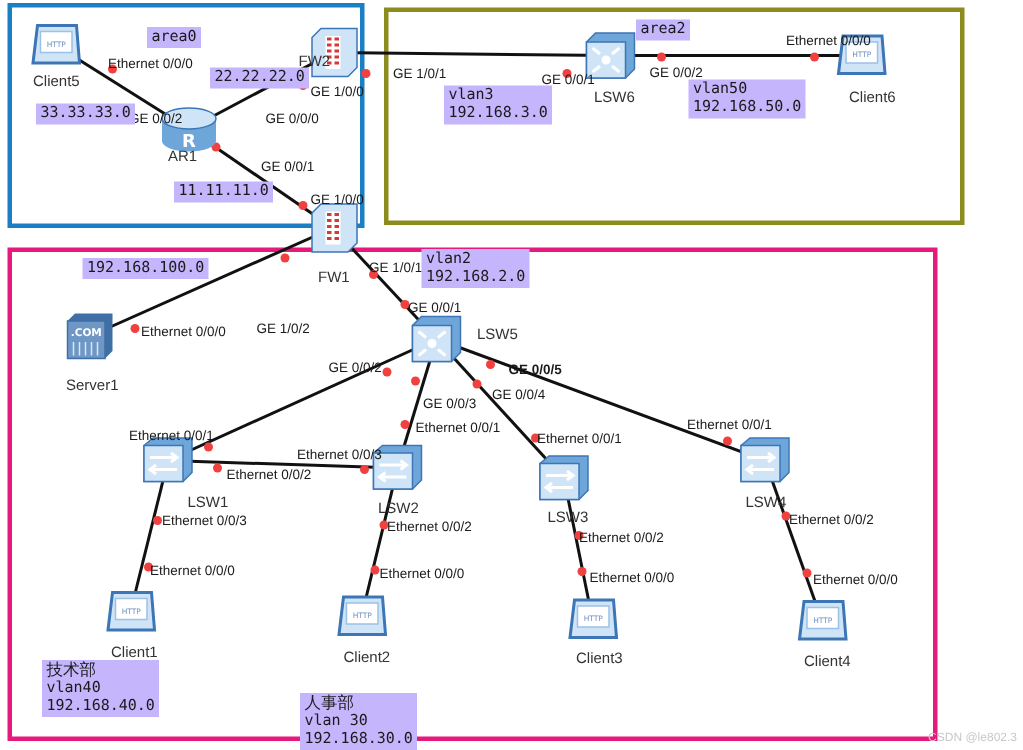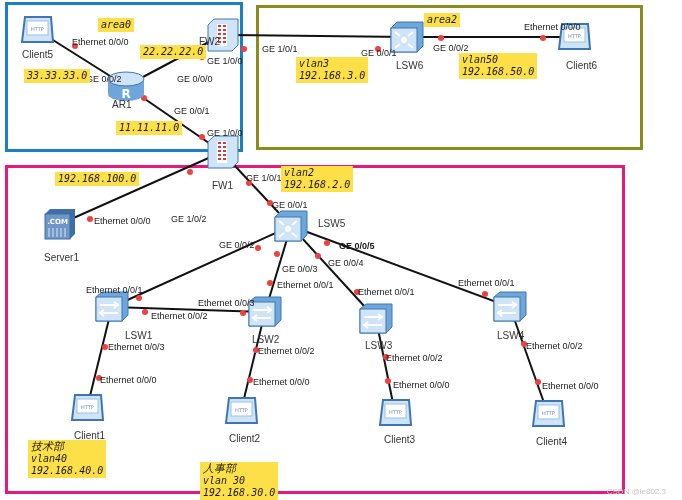--- a/index.html
+++ b/index.html
@@ -5,25 +5,25 @@
   html,body{margin:0;padding:0;background:#ffffff;}
   body{width:682px;height:500px;position:relative;overflow:hidden;font-family:"Liberation Sans",sans-serif;}
   #stage{position:absolute;left:0;top:0;width:682px;height:500px;}
   .area{position:absolute;box-sizing:border-box;}
   .area-blue{left:5px;top:2px;width:238px;height:150px;border:3px solid #1a7fc4;}
   .area-olive{left:256px;top:5px;width:387px;height:145px;border:3px solid #8c8c1e;}
   .area-pink{left:5px;top:165px;width:620px;height:329px;border:3px solid #e6197d;}
   svg#links{position:absolute;left:0;top:0;}
   .port{position:absolute;font-size:9px;color:#1a1a1a;white-space:nowrap;line-height:10px;}
   .devlabel{position:absolute;font-size:10px;color:#333;white-space:nowrap;line-height:11px;}
-  .tag{position:absolute;background:#fde047;font-family:"DejaVu Sans Mono",monospace;font-size:10px;color:#1a1a1a;padding:1px 3px;line-height:12px;white-space:nowrap;font-style:italic;}
+  .tag{position:absolute;background:#c4b5fd;font-family:"DejaVu Sans Mono",monospace;font-size:10px;color:#1a1a1a;padding:1px 3px;line-height:12px;white-space:nowrap;}
   .tag .line{display:block;}
   .tag .cn{font-family:"DejaVu Sans",sans-serif;font-size:11px;}
   .dev{position:absolute;}
-  .watermark{position:absolute;right:16px;bottom:4px;font-size:8px;color:#c8c8c8;padding-left:16px;}
+  .watermark{position:absolute;right:4px;bottom:4px;font-size:8px;color:#c8c8c8;padding-left:16px;}
 </style>
 </head>
 <body>
 
 <div id="stage">
   <div class="area area-blue"></div>
   <div class="area area-olive"></div>
   <div class="area area-pink"></div>
 
   <svg id="links" width="682" height="500">

